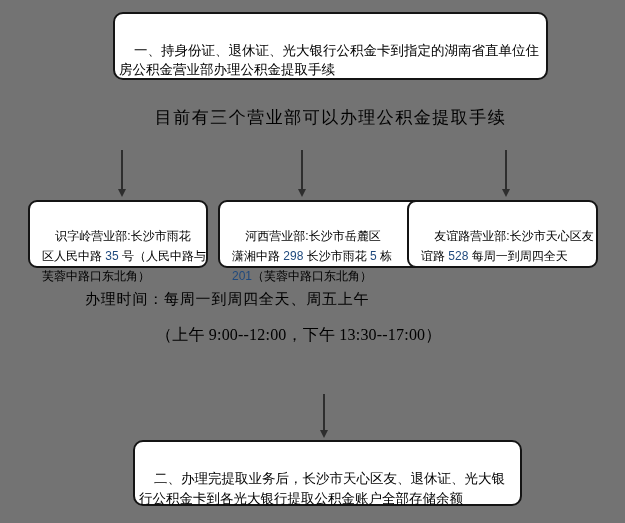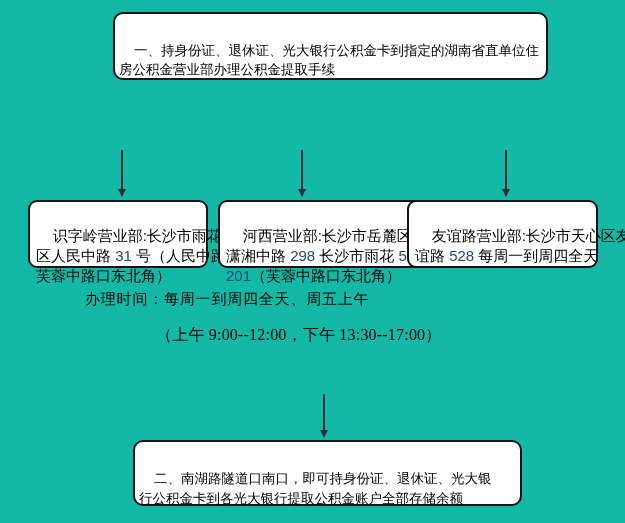--- a/index.html
+++ b/index.html
@@ -1,19 +1,19 @@
 <!DOCTYPE html>
 <html><head>
 <meta charset="utf-8">
 <style>
   html,body{margin:0;padding:0;background:#ffffff;}
   .canvas{
     position:relative;
     width:625px;height:523px;
-    background:#14b8a6;
+    background:#737373;
     font-family:"Liberation Sans","DejaVu Sans",sans-serif;
     color:#000;
     overflow:hidden;
   }
   .box{
     position:absolute;
     border:2px solid #141414;
     box-sizing:border-box;
     background:#ffffff;
     white-space:pre;
@@ -47,22 +47,22 @@
     border-bottom:none;
     border-top:8px solid #2e2e2e;
   }
   .arrow-a1{left:121px;top:150px;height:40px;}
   .arrow-a2{left:301px;top:150px;height:40px;}
   .arrow-a3{left:505px;top:150px;height:40px;}
   .arrow-mid{left:323px;top:394px;height:37px;}
   .branch{
     top:200px;height:68px;
     border-radius:9px;
-    font-size:15px;line-height:20px;
-    padding:4px 6px;
+    font-size:12px;line-height:20px;
+    padding:4px 12px;
   }
   .b1{left:28px;width:180px;text-indent:25px;}
   .b2{left:218px;width:218px;text-indent:46px;}
   .b3{left:407px;width:191px;text-indent:0;}
   .hl{color:var(--accent,#1F497D);}
   .note{
     position:absolute;
     font-family:"Liberation Serif","DejaVu Serif",serif;
     white-space:pre;
     color:#000;
@@ -81,43 +81,44 @@
 </head>
 <body>
 
 <div class="canvas" style="--accent: #1F497D;">
 
   <div class="box top-box">
     <span>一、持身份证、退休证、光大银行公积金卡到指定的湖南省直单位住
 房公积金营业部办理公积金提取手续</span>
   </div>
 
+  <div class="heading">目前有三个营业部可以办理公积金提取手续</div>
 
   <div class="arrow arrow-a1"></div>
   <div class="arrow arrow-a2"></div>
   <div class="arrow arrow-a3"></div>
 
   <div class="box branch b1">
     <span><span>识字岭营业部:长沙市雨花
-区人民中路 </span><span class="hl">31</span><span> 号（人民中路与
+区人民中路 </span><span class="hl">35</span><span> 号（人民中路与
 芙蓉中路口东北角）</span></span>
   </div>
   <div class="box branch b2">
     <span><span>河西营业部:长沙市岳麓区
 潇湘中路 </span><span class="hl">298</span><span> 长沙市雨花 </span><span class="hl">5</span><span> 栋
 </span><span class="hl">201</span><span>（芙蓉中路口东北角）</span></span>
   </div>
   <div class="box branch b3">
     <span><span>友谊路营业部:长沙市天心区友
 谊路 </span><span class="hl">528</span><span> 每周一到周四全天</span></span>
   </div>
 
   <div class="note n1">办理时间：每周一到周四全天、周五上午</div>
   <div class="note n2">（上午 9:00--12:00，下午 13:30--17:00）</div>
 
   <div class="arrow arrow-mid"></div>
 
   <div class="box bottom-box">
-    <span>二、南湖路隧道口南口，即可持身份证、退休证、光大银
+    <span>二、办理完提取业务后，长沙市天心区友、退休证、光大银
 行公积金卡到各光大银行提取公积金账户全部存储余额</span>
   </div>
 
 </div>
 
 </body></html>

